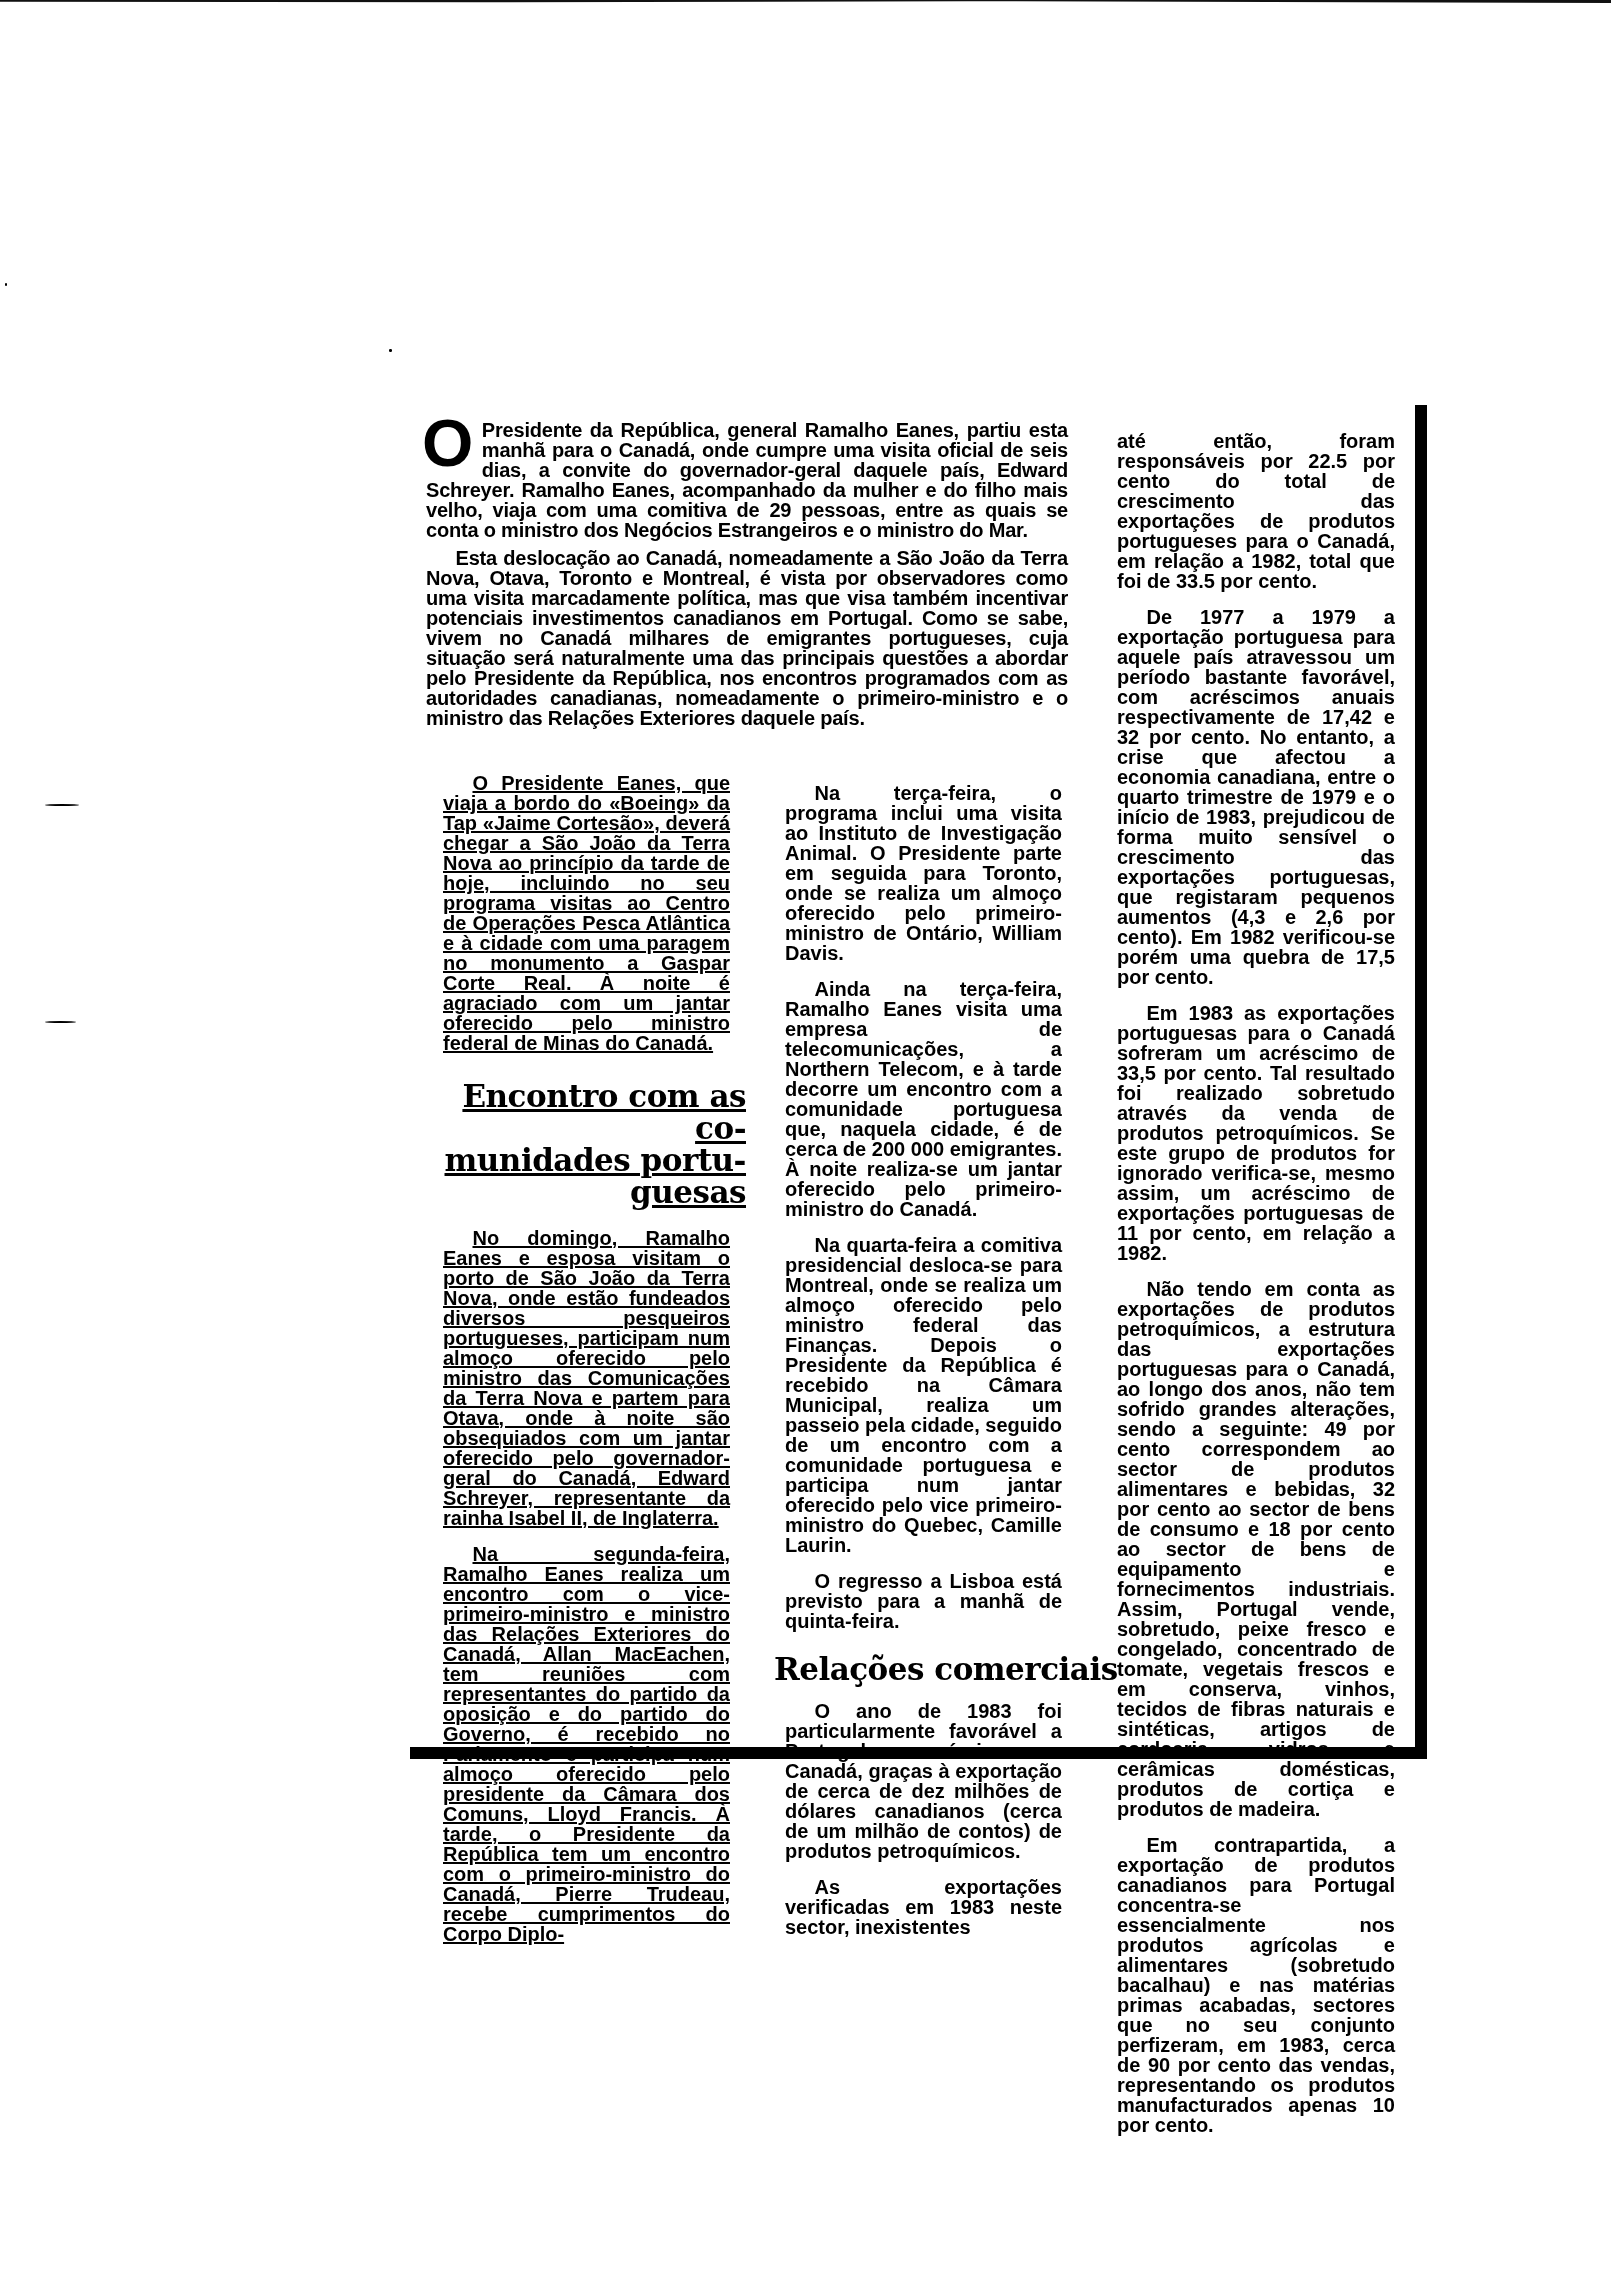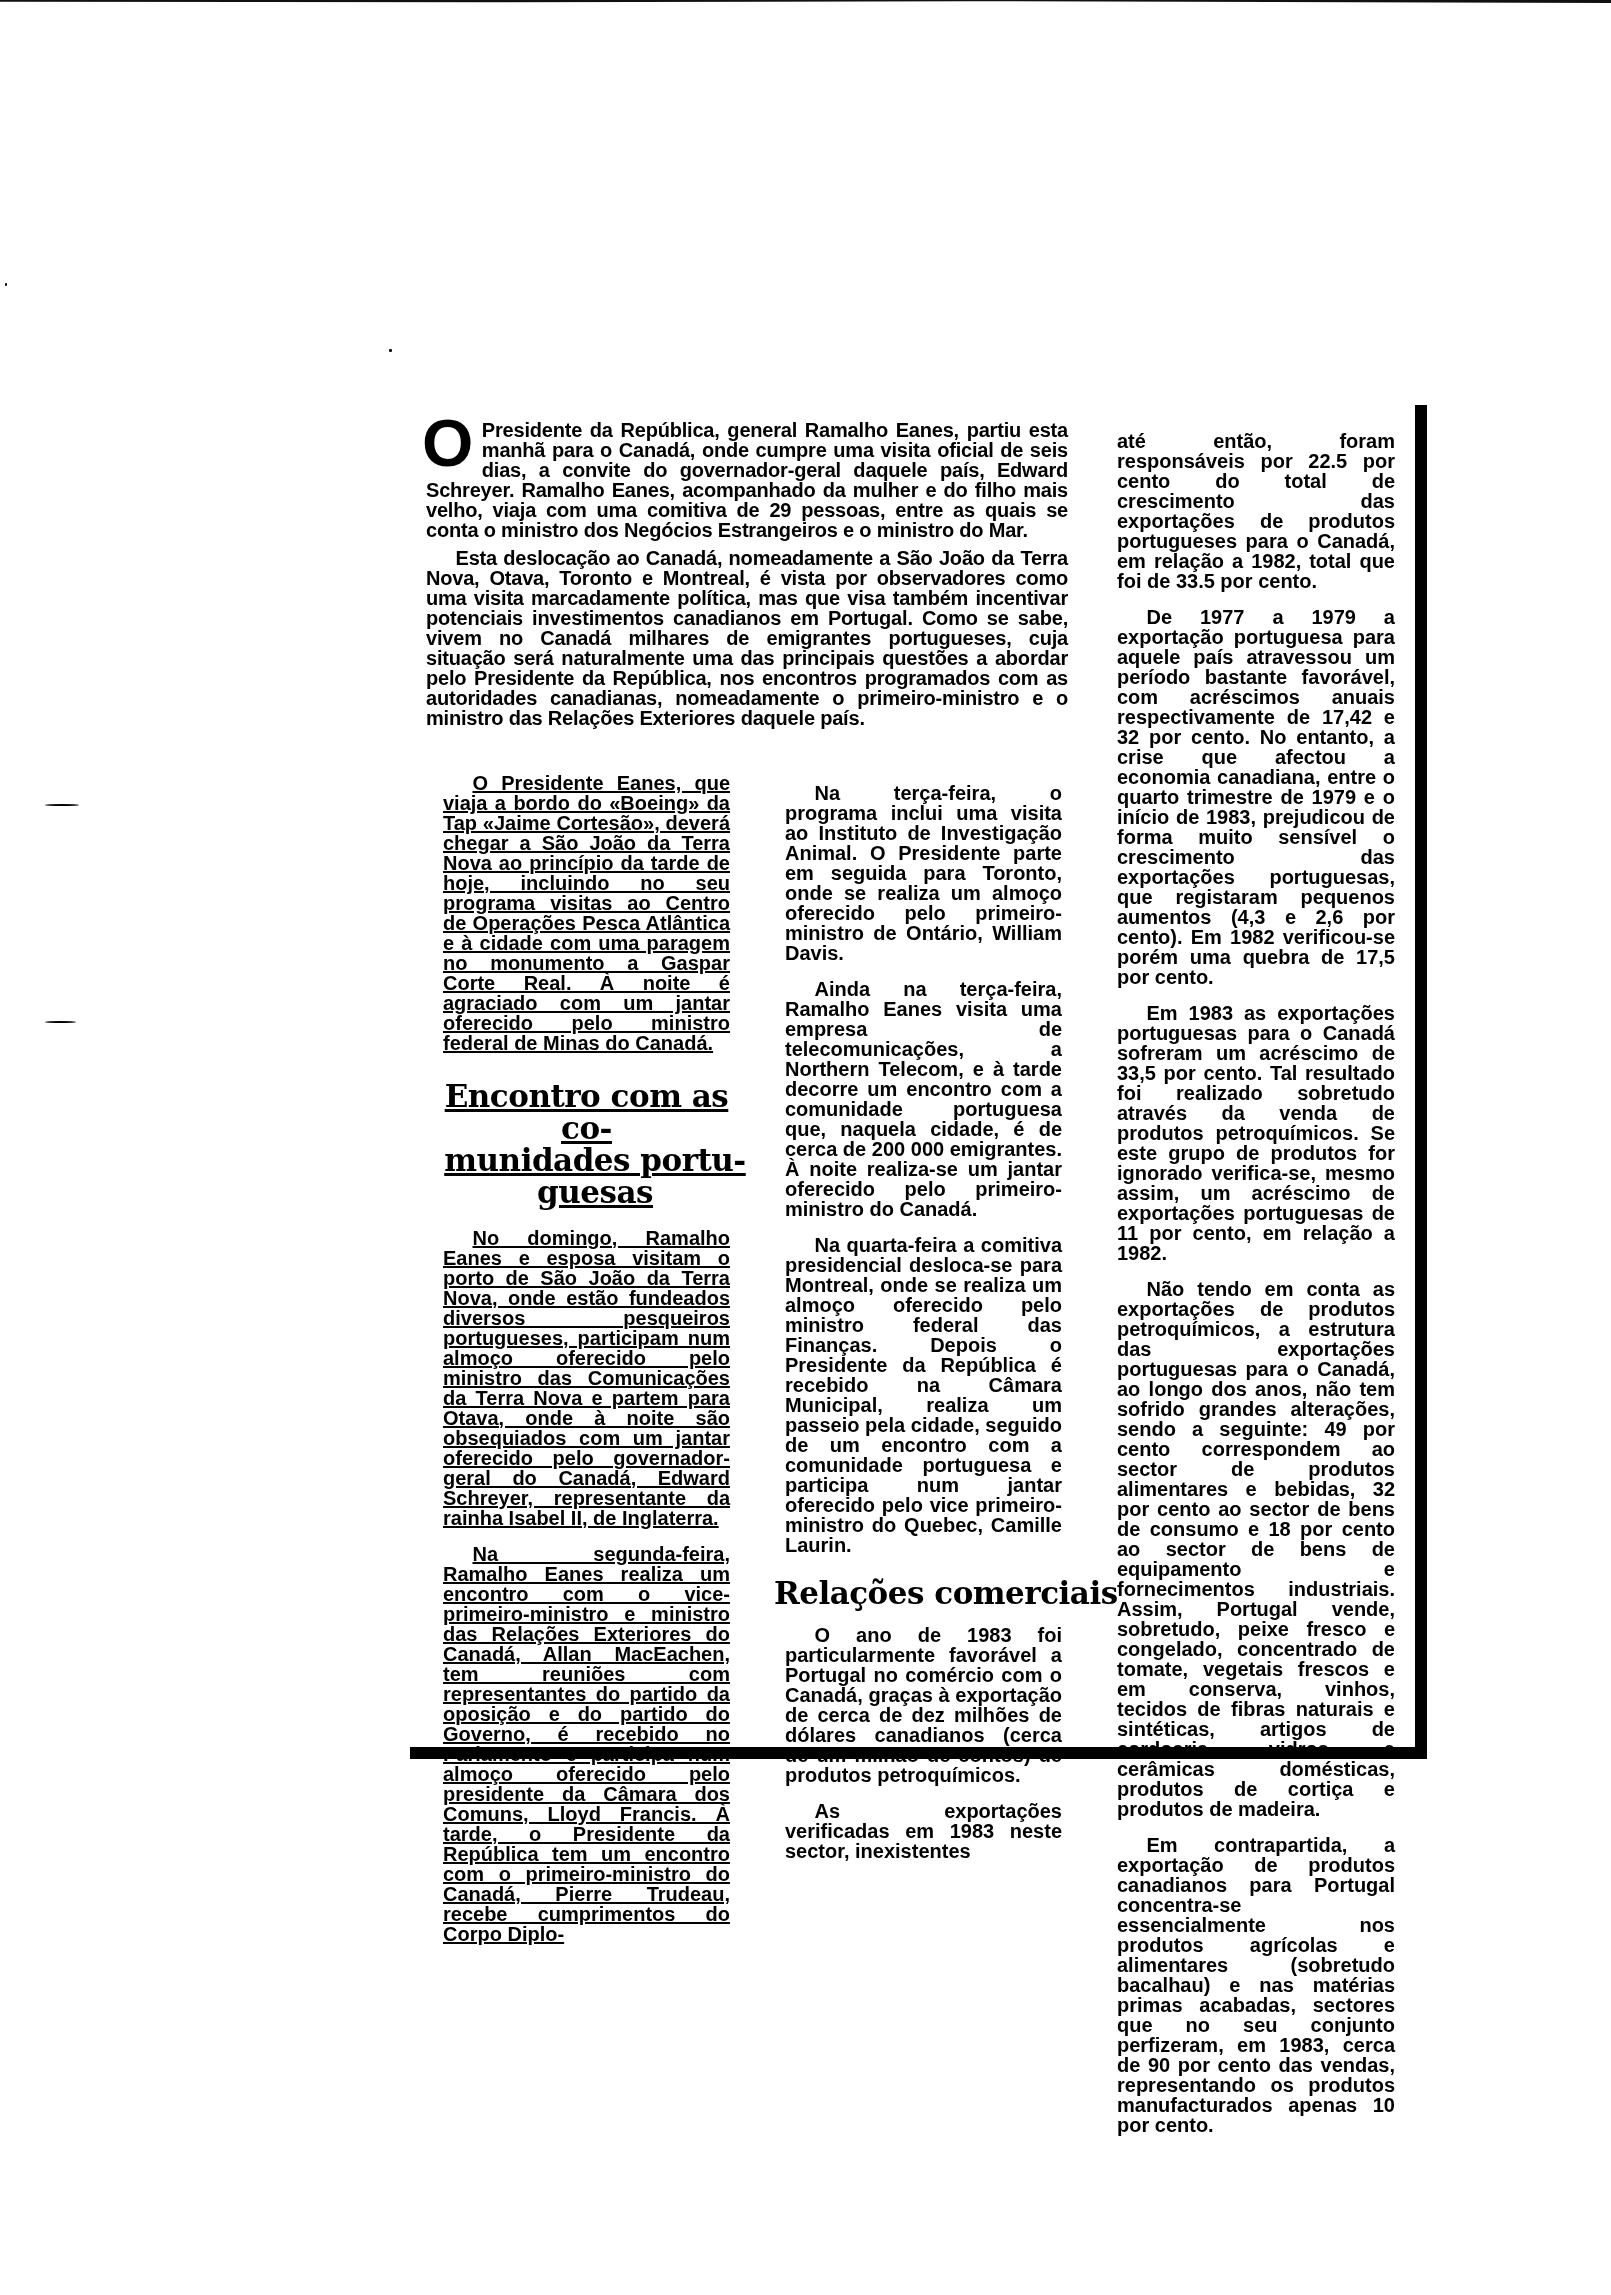--- a/index.html
+++ b/index.html
@@ -16,21 +16,21 @@
   .lead p + p { text-indent: 29.5px; }
   .dropcap { float: left; font-size: 66px; line-height: 54px; font-weight: bold; margin: 3.9px 8.8px 0 3.9px; font-family: "Liberation Sans", sans-serif; }
 
   .col { position: absolute; font-size: 20px; line-height: 20px; text-align: justify; font-weight: bold; }
   .col p { margin: 16px; text-indent: 29.5px; }
   .col p.cont { text-indent: 0; }
   .col-left { left: 427px; top: 757px; width: 319px; text-decoration: underline; }
   .col-mid { left: 769px; top: 767px; width: 309px; }
   .col-right { left: 1101px; top: 415px; width: 310px; }
 
-  .headline { font-family: "DejaVu Serif", serif; font-weight: bold; font-size: 31px; line-height: 32px; margin: 0; text-align: center; letter-spacing: -0.5px; }
+  .headline { font-family: "DejaVu Serif", serif; font-weight: bold; font-size: 31px; line-height: 32px; margin: 0; text-align: right; letter-spacing: -0.5px; }
   .headline-left { margin: 27px 0 19.7px 0; }
   .headline-left .hl-indent { padding-left: 17px; display: block; }
   .headline-mid { margin: 21.6px 0 10.8px 4.9px; white-space: nowrap; }
   .heavy p { font-weight: 900; }
 </style>
 </head>
 <body>
 
 <div class="scan-top-edge"></div>
 <div class="margin-mark" style="left:45px; top:804px; width:34px;"></div>
@@ -57,20 +57,21 @@
     <p>No domingo, Ramalho Eanes e esposa visitam o porto de São João da Terra Nova, onde estão fundeados diversos pesqueiros portugueses, participam num almoço oferecido pelo ministro das Comunicações da Terra Nova e partem para Otava, onde à noite são obsequiados com um jantar oferecido pelo governador-geral do Canadá, Edward Schreyer, representante da rainha Isabel II, de Inglaterra.</p>
     <p>Na segunda-feira, Ramalho Eanes realiza um encontro com o vice-primeiro-ministro e ministro das Relações Exteriores do Canadá, Allan MacEachen, tem reuniões com representantes do partido da oposição e do partido do Governo, é recebido no Parlamento e participa num almoço oferecido pelo presidente da Câmara dos Comuns, Lloyd Francis. À tarde, o Presidente da República tem um encontro com o primeiro-ministro do Canadá, Pierre Trudeau, recebe cumprimentos do Corpo Diplo-</p>
   </div>
 </div>
 
 <div class="col col-mid">
   <p>Na terça-feira, o programa inclui uma visita ao Instituto de Investigação Animal. O Presidente parte em seguida para Toronto, onde se realiza um almoço oferecido pelo primeiro-ministro de Ontário, William Davis.</p>
   <p>Ainda na terça-feira, Ramalho Eanes visita uma empresa de telecomunicações, a Northern Telecom, e à tarde decorre um encontro com a comunidade portuguesa que, naquela cidade, é de cerca de 200 000 emigrantes. À noite realiza-se um jantar oferecido pelo primeiro-ministro do Canadá.</p>
   <div class="heavy">
     <p>Na quarta-feira a comitiva presidencial desloca-se para Montreal, onde se realiza um almoço oferecido pelo ministro federal das Finanças. Depois o Presidente da República é recebido na Câmara Municipal, realiza um passeio pela cidade, seguido de um encontro com a comunidade portuguesa e participa num jantar oferecido pelo vice primeiro-ministro do Quebec, Camille Laurin.</p>
+    <p>O regresso a Lisboa está previsto para a manhã de quinta-feira.</p>
   </div>
   <h2 class="headline headline-mid">Relações comerciais</h2>
   <div class="heavy">
     <p>O ano de 1983 foi particularmente favorável a Portugal no comércio com o Canadá, graças à exportação de cerca de dez milhões de dólares canadianos (cerca de um milhão de contos) de produtos petroquímicos.</p>
     <p>As exportações verificadas em 1983 neste sector, inexistentes</p>
   </div>
 </div>
 
 <div class="col col-right">
   <p class="cont">até então, foram responsáveis por 22.5 por cento do total de crescimento das exportações de produtos portugueses para o Canadá, em relação a 1982, total que foi de 33.5 por cento.</p>

